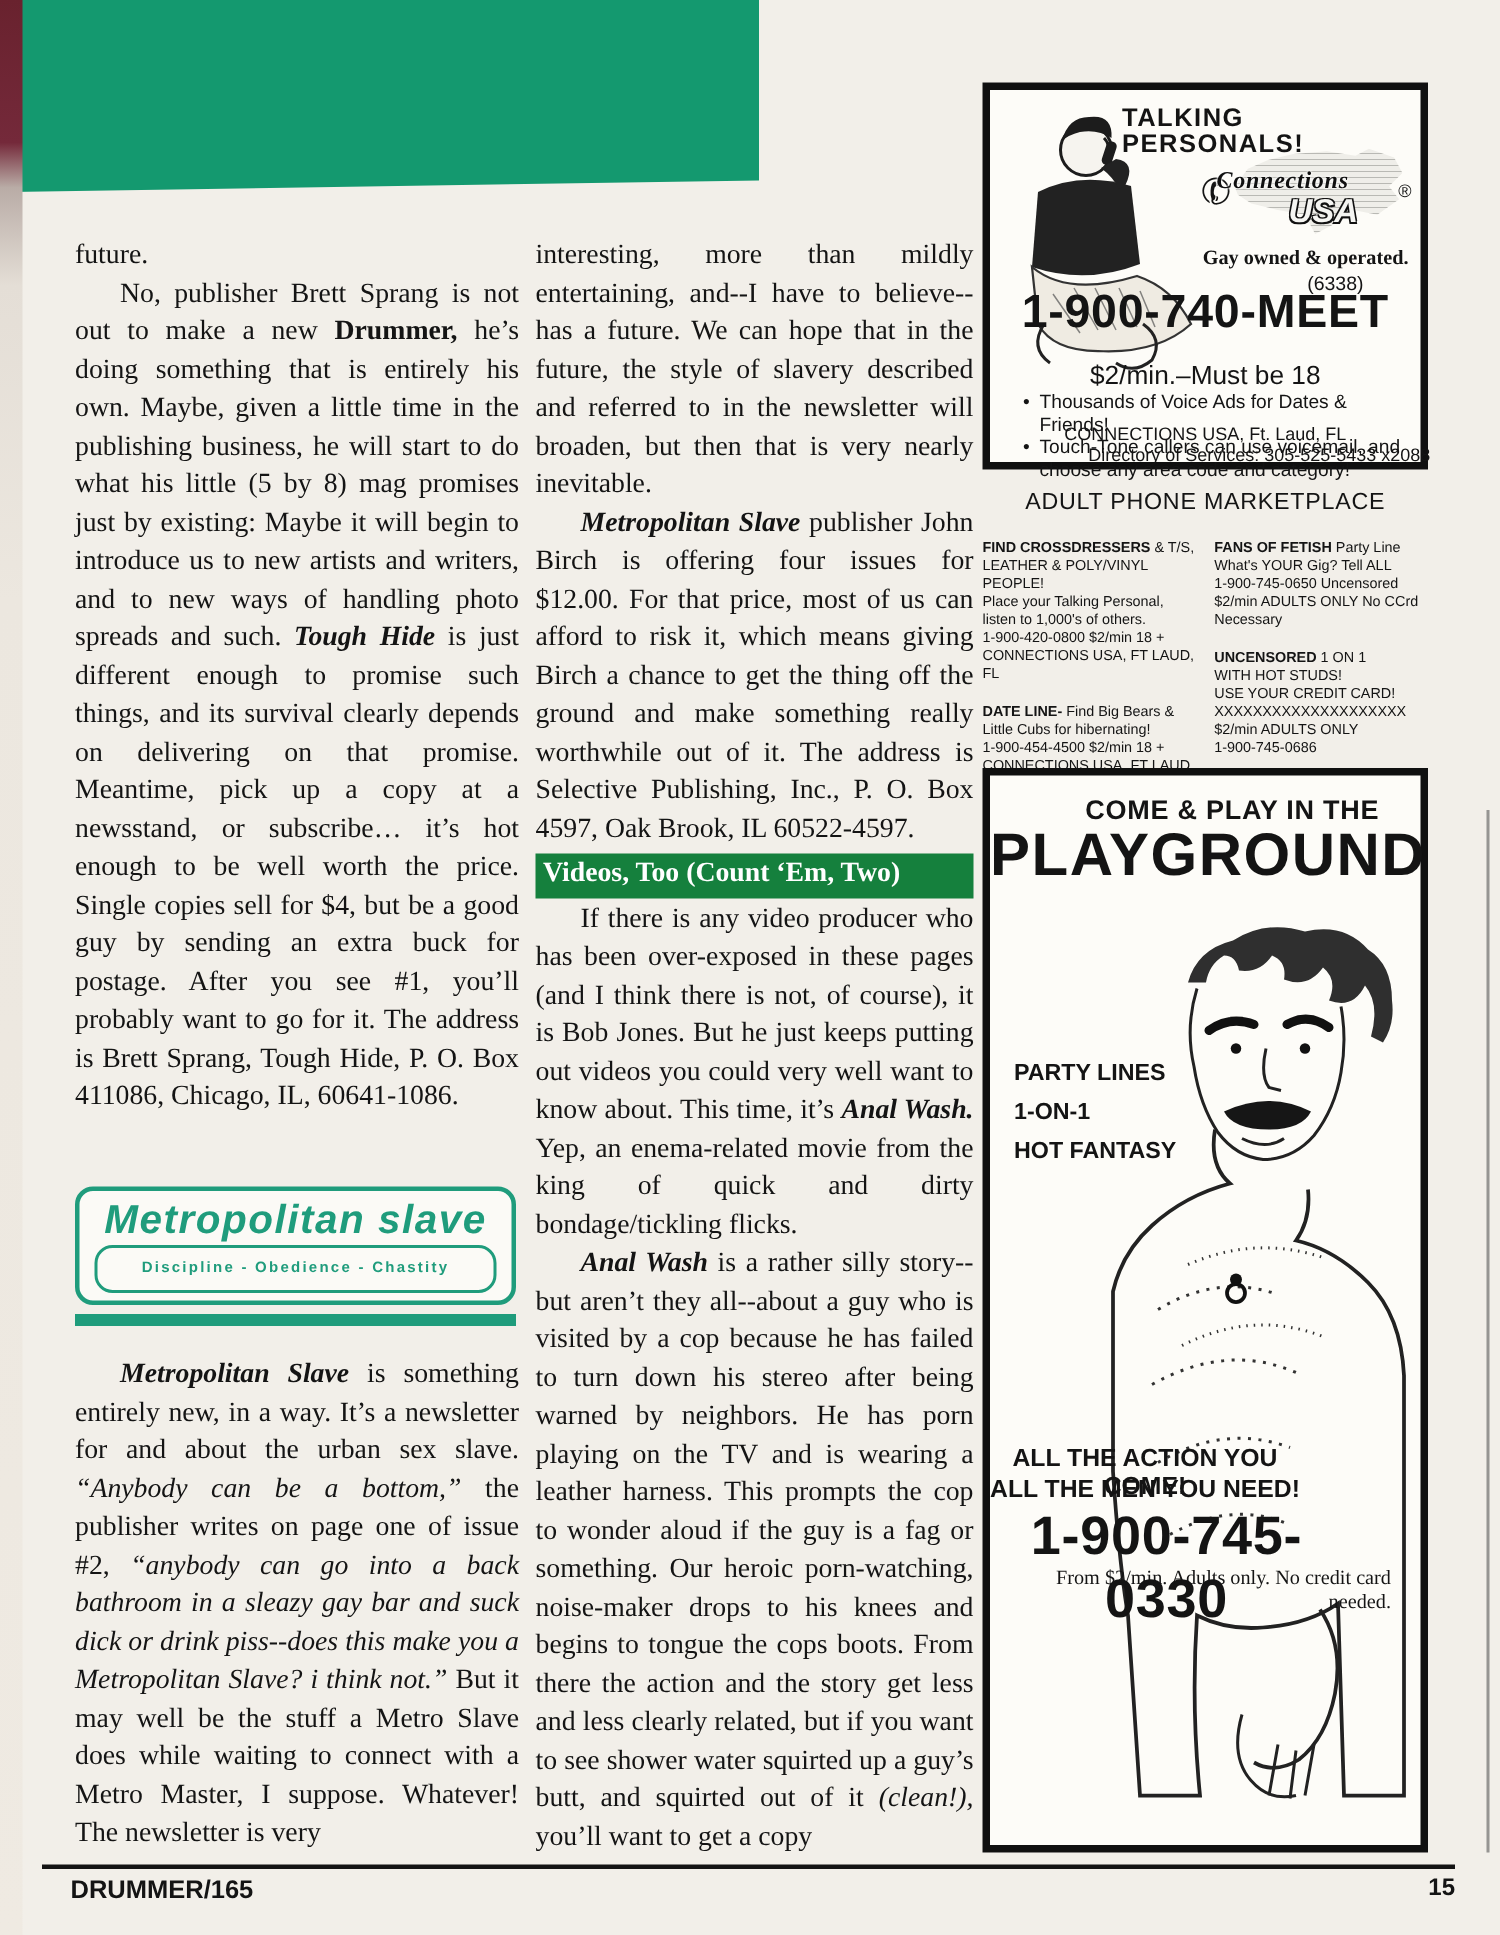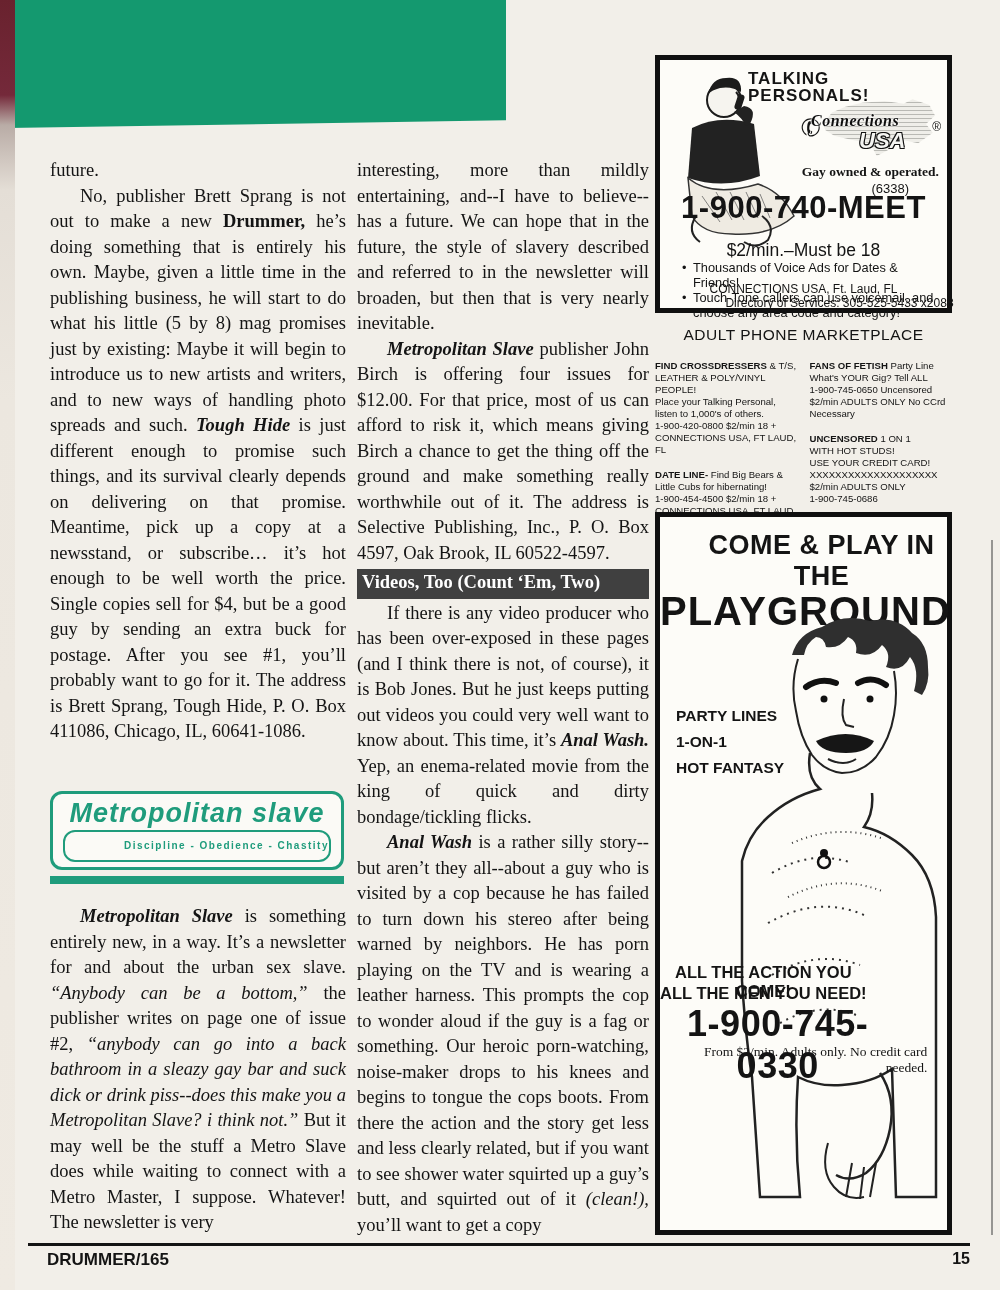--- a/index.html
+++ b/index.html
@@ -18,21 +18,21 @@
   .col p { margin:0; text-indent:30px; }
   .col p.noindent { text-indent:0; }
   .bd { font-weight:bold; } .it { font-style:italic; } .bi { font-weight:bold; font-style:italic; }
   
   .ms-wrap { margin:46px 2px 20px 0; }
   .ms-box { border:3px solid; border-radius:12px; padding:4px 10px 5px; background:#fbfaf6; }
   .ms-title { font-family:"Liberation Sans",sans-serif; font-weight:bold; font-style:italic;
               font-size:27px; text-align:center; letter-spacing:1px; line-height:30px; }
   .ms-tagbox { border:2px solid; border-radius:12px; margin-top:2px; padding:1px 0 2px; }
   .ms-tagline { font-family:"Liberation Sans",sans-serif; font-weight:bold; font-size:10px;
-                text-align:right; letter-spacing:1.5px; display:block; }
+                text-align:center; letter-spacing:1.5px; display:block; }
   .ms-bar { height:8px; margin-top:6px; }
   
   .sec-head { display:block; color:#fff; font-weight:bold; font-size:18.5px; padding:1px 5px 3px;
               margin:3px 0 2px; text-indent:0; text-align:left; }
   
   .ad, .mp { font-family:"Liberation Sans",sans-serif; }
   .ad { position:absolute; background:#fdfcf8; border:5px solid #101010; box-sizing:border-box; }
   .ad-talking { left:655px; top:55px; width:297px; height:258px; }
   .tp-man { position:absolute; left:2px; top:6px; width:150px; height:190px; }
   .tp-heading { position:absolute; left:88px; top:10px; font-weight:bold; font-size:17px; line-height:17px; letter-spacing:1px; }
@@ -61,21 +61,21 @@
   .tp-f2 { position:absolute; left:0; width:100%; top:236px; text-align:center; font-size:12px;padding-left:36px; }
   
   .mp { position:absolute; left:655px; top:326px; width:297px; }
   .mp-title { text-align:center; font-weight:normal; font-size:15.5px; letter-spacing:.5px; }
   .mp-cols { display:flex; gap:12px; margin-top:16px; }
   .mp-col { width:50%; }
   .mp-entry { font-size:9.6px; line-height:12px; margin-bottom:13px; }
   .mp-rest { white-space:pre-line; }
   
   .ad-pg { left:655px; top:512px; width:297px; height:723px; }
-  .pg-h1 { margin-top:13px; text-align:center; font-weight:bold; font-size:27px; letter-spacing:.5px;padding-left:36px; }
+  .pg-h1 { margin-top:13px; text-align:center; font-weight:bold; font-size:18px; letter-spacing:.5px;padding-left:36px; }
   .pg-h2 { text-align:center; font-weight:bold; font-size:40px; line-height:38px; letter-spacing:1px; }
   .pg-h3 { text-align:center; font-weight:bold; font-size:22.5px; }
   .pg-man { position:absolute; right:0px; top:86px; width:215px; height:625px; }
   .pg-side { position:absolute; left:16px; top:186px; font-weight:bold; font-size:15.5px; line-height:26px; }
   .pg-a1 { position:absolute; left:0; width:72%; top:446px; text-align:center; font-weight:600; font-size:16.5px; }
   .pg-a2 { position:absolute; left:0; width:72%; top:467px; text-align:center; font-weight:600; font-size:16.5px; }
   .pg-phone { position:absolute; left:0; width:82%; top:486px; text-align:center; font-weight:bold; font-size:36px; letter-spacing:.5px; }
   .pg-note { position:absolute; left:0; width:82%; top:527px; text-align:right; font-size:13.5px; font-family:"Liberation Serif",serif;margin-left:32px; }
   
   .footer-rule { position:absolute; left:28px; top:1243px; width:942px; height:3px; background:#141414;
@@ -108,21 +108,21 @@
       </div>
       <div class="ms-bar teal-bg" style="background: rgb(31, 156, 124);"></div>
     </div>
 
     <p><span class="bi">Metropolitan Slave</span><span> is something entirely new, in a way.  It’s a newsletter for and about the urban sex slave.  </span><span class="it">“Anybody can be a bottom,”</span><span> the publisher writes on page one of issue #2, </span><span class="it">“anybody can go into a back bathroom in a sleazy gay bar and suck dick or drink piss--does this make you a Metropolitan Slave? i think not.”</span><span> But it may well be the stuff a Metro Slave does while waiting to connect with a Metro Master, I suppose.  Whatever!  The newsletter is very</span></p>
   </div>
 
   <div class="col col-mid">
     <p class="noindent"><span>interesting, more than mildly entertaining, and--I have to believe--has a future.  We can hope that in the future, the style of slavery described and referred to in the newsletter will broaden, but then that is very nearly inevitable.</span></p>
     <p><span class="bi">Metropolitan Slave</span><span> publisher John Birch is offering four issues for $12.00.  For that price, most of us can afford to risk it, which means giving Birch a chance to get the thing off the ground and make something really worthwhile out of it.  The address is Selective Publishing, Inc., P. O. Box 4597, Oak Brook, IL  60522-4597.</span></p>
-    <span class="sec-head teal-bg" style="background: #404040;">Videos, Too (Count ‘Em, Two)</span>
+    <span class="sec-head teal-bg" style="background: #15803d;">Videos, Too (Count ‘Em, Two)</span>
     <p><span>If there is any video producer who has been over-exposed in these pages (and I think there is not, of course), it is Bob Jones.  But he just keeps putting out videos you could very well want to know about.  This time, it’s </span><span class="bi">Anal Wash.</span><span>  Yep, an enema-related movie from the king of quick and dirty bondage/tickling flicks.</span></p>
     <p><span class="bi">Anal Wash</span><span> is a rather silly story--but aren’t they all--about a guy who is visited by a cop because he has failed to turn down his stereo after being warned by neighbors.  He has porn playing on the TV and is wearing a leather harness.  This prompts the cop to wonder aloud if the guy is a fag or something.  Our heroic porn-watching, noise-maker drops to his knees and begins to tongue the cops boots.  From there the action and the story get less and less clearly related, but if you want to see shower water squirted up a guy’s butt, and squirted out of it </span><span class="it">(clean!),</span><span> you’ll want to get a copy</span></p>
   </div>
 
   <div class="ad ad-talking">
     <svg class="tp-man" viewBox="0 0 150 190">
       <circle cx="62" cy="34" r="17" fill="#f6f4ef" stroke="#1c1c1c" stroke-width="2"></circle>
       <path d="M46,28 Q50,12 64,12 Q80,10 79,26 Q70,20 58,22 Q50,24 46,28 Z" fill="#1c1c1c"></path>
       <path d="M74,26 q4,4 3,10" stroke="#1c1c1c" stroke-width="2" fill="none"></path>
       <rect x="74" y="28" width="7" height="16" rx="3" fill="#1c1c1c" transform="rotate(18 77 36)"></rect>

